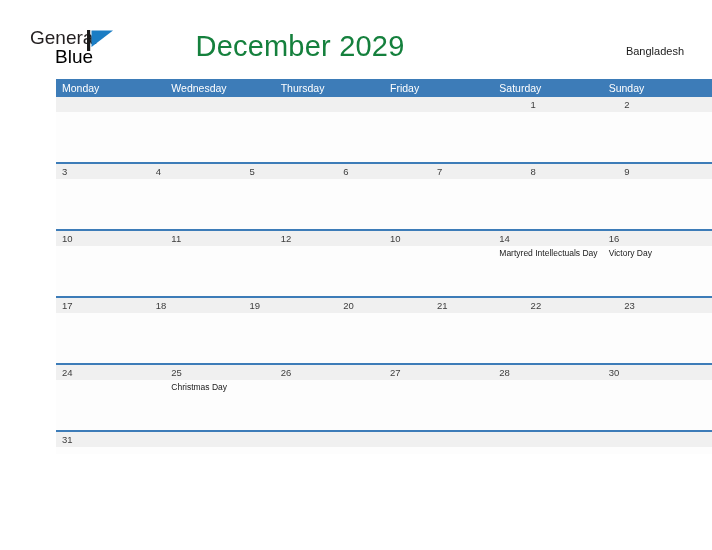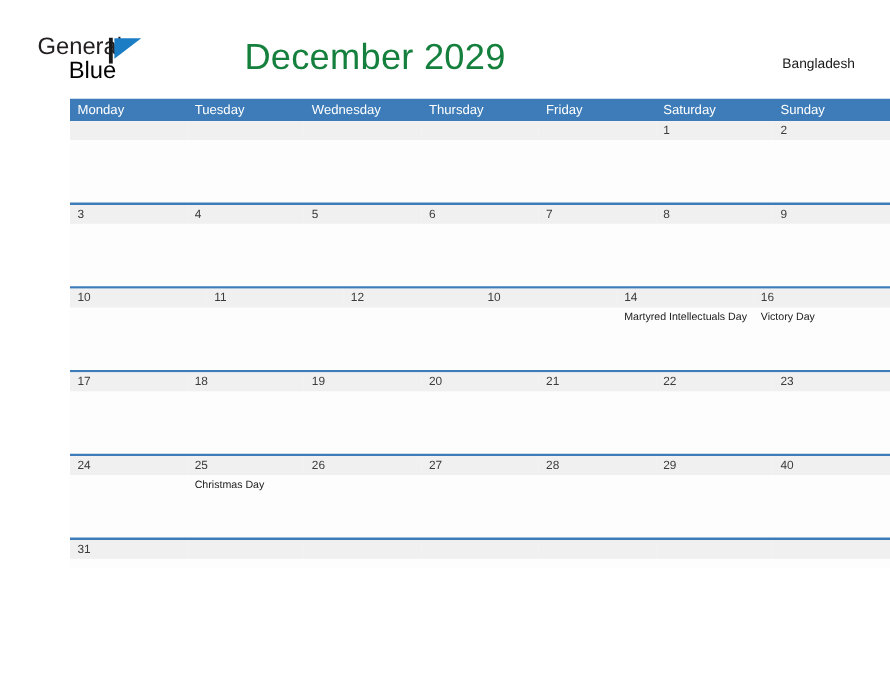--- a/index.html
+++ b/index.html
@@ -194,21 +194,20 @@
     <div class="cal-title">December 2029</div>
 
     <div class="country">Bangladesh</div>
 
   </div>
 
   <div class="calendar">
 
     <div class="weekday-row">
       <div class="weekday">Monday</div>
-      <div class="weekday">Tuesday</div>
       <div class="weekday">Wednesday</div>
       <div class="weekday">Thursday</div>
       <div class="weekday">Friday</div>
       <div class="weekday">Saturday</div>
       <div class="weekday">Sunday</div>
     </div>
 
     <div id="weeks-container">
         <div class="week">
           <div class="week-inner">
@@ -360,25 +359,21 @@
             <div class="day">
               <div class="day-band"></div>
               <div class="day-num">27</div>
             </div>
             <div class="day">
               <div class="day-band"></div>
               <div class="day-num">28</div>
             </div>
             <div class="day">
               <div class="day-band"></div>
-              <div class="day-num">29</div>
-            </div>
-            <div class="day">
-              <div class="day-band"></div>
-              <div class="day-num">40</div>
+              <div class="day-num">30</div>
             </div>
           </div>
         </div>
         <div class="week short">
           <div class="week-inner">
             <div class="day">
               <div class="day-band"></div>
               <div class="day-num">31</div>
             </div>
             <div class="day">

